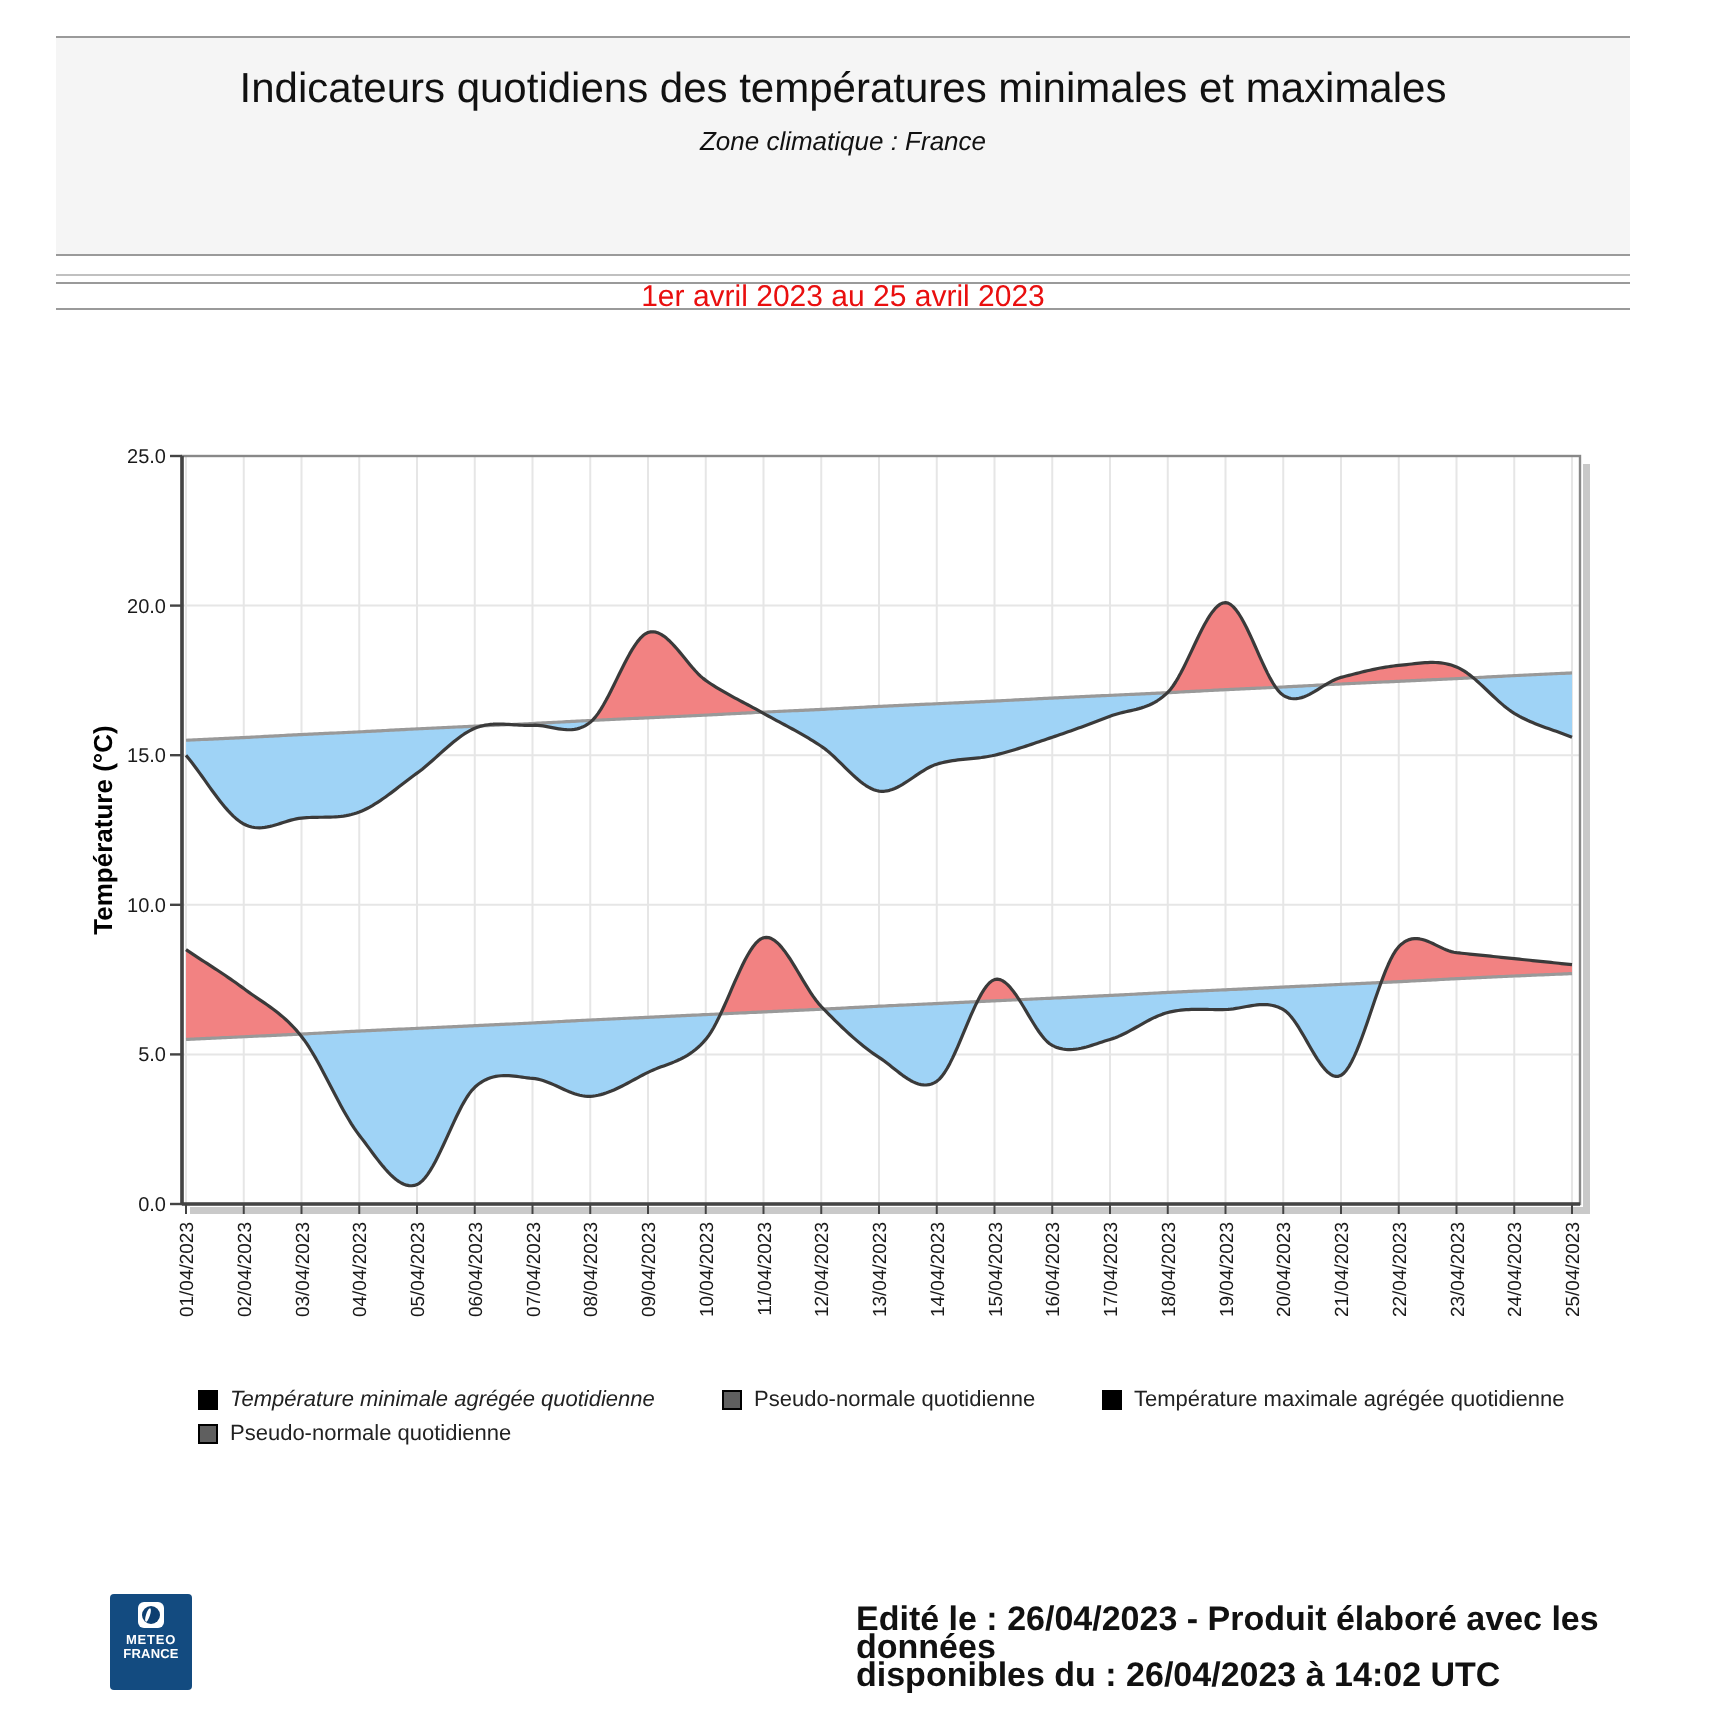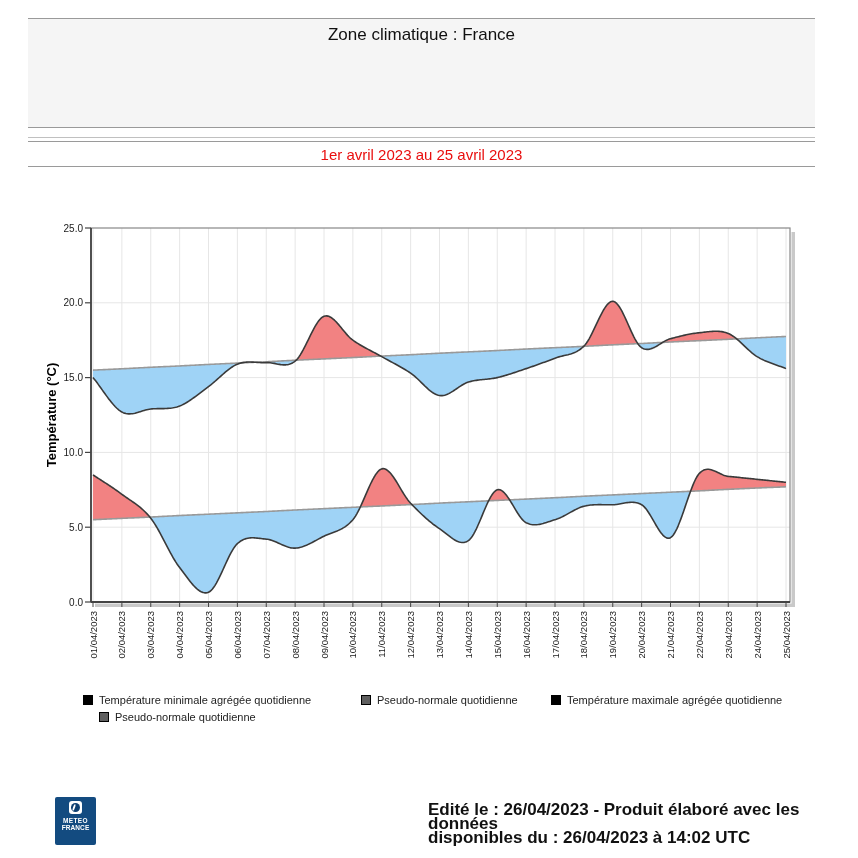--- a/index.html
+++ b/index.html
@@ -2,23 +2,23 @@
 <html><head>
 <meta charset="utf-8">
 <style>
   html,body{margin:0;padding:0;background:#fff;}
   .page{position:relative;width:858px;height:858px;background:#fff;overflow:hidden;
         font-family:"Liberation Sans", sans-serif;}
   .header-box{position:absolute;left:28px;top:18px;width:787px;height:110px;
               background:#f5f5f5;border-top:1px solid #9a9a9a;border-bottom:1px solid #9a9a9a;
               text-align:center;box-sizing:border-box;}
   .title{margin-top:14px;font-size:21px;color:#111;}
-  .subtitle{margin-top:6px;font-size:17px;color:#111;}
+  .subtitle{margin-top:6px;font-size:13px;font-style:italic;color:#111;}
   .thin-line{position:absolute;left:28px;top:137px;width:787px;height:0;border-top:1px solid #c0c0c0;}
-  .date-band{position:absolute;left:28px;top:141px;width:787px;height:26px;
+  .date-band{position:absolute;left:28px;top:141px;width:787px;height:14px;
              border-top:1px solid #9a9a9a;border-bottom:1px solid #9a9a9a;
              display:flex;align-items:center;justify-content:center;box-sizing:border-box;}
   .date-band span{font-size:15px;color:#e90f0f;}
   #chart-svg{position:absolute;left:0;top:210px;}
   #chart-svg text{font-family:"Liberation Sans", sans-serif;}
   .legend-item{position:absolute;display:flex;align-items:center;height:14px;}
   .legend-item .swatch{width:8px;height:8px;border:1px solid #000;margin-right:6px;flex:none;}
   .legend-item .lbl{font-size:11px;color:#222;white-space:nowrap;}
   .logo{position:absolute;left:55px;top:797px;width:41px;height:48px;border-radius:2px;
         display:flex;flex-direction:column;align-items:center;}
@@ -31,20 +31,21 @@
   .logo-t2{font-size:6.5px;font-weight:bold;color:#fff;letter-spacing:.1px;}
   .footer{position:absolute;left:428px;top:803px;font-size:17px;font-weight:bold;
           color:#111;line-height:14px;}
 </style>
 </head>
 <body>
 
 <div class="page">
 
   <div class="header-box">
+    <div class="title">Indicateurs quotidiens des températures minimales et maximales</div>
     <div class="subtitle">Zone climatique : France</div>
   </div>
 
   <div class="thin-line"></div>
 
   <div class="date-band">
     <span>1er avril 2023 au 25 avril 2023</span>
   </div>
 
   <svg id="chart-svg" width="858" height="480">
@@ -160,21 +161,21 @@
       <text x="702.88" y="401" text-anchor="end" font-size="9.5" fill="#1a1a1a" transform="rotate(-90 702.88 401)">22/04/2023</text>
       <line x1="728.25" x2="728.25" y1="392" y2="397" stroke="#444" stroke-width="1"></line>
       <text x="731.75" y="401" text-anchor="end" font-size="9.5" fill="#1a1a1a" transform="rotate(-90 731.75 401)">23/04/2023</text>
       <line x1="757.125" x2="757.125" y1="392" y2="397" stroke="#444" stroke-width="1"></line>
       <text x="760.63" y="401" text-anchor="end" font-size="9.5" fill="#1a1a1a" transform="rotate(-90 760.63 401)">24/04/2023</text>
       <line x1="786" x2="786" y1="392" y2="397" stroke="#444" stroke-width="1"></line>
       <text x="789.50" y="401" text-anchor="end" font-size="9.5" fill="#1a1a1a" transform="rotate(-90 789.50 401)">25/04/2023</text>
       <text x="56" y="205" text-anchor="middle" font-size="13" font-weight="bold" fill="#000" transform="rotate(-90 56 205)">Température (°C)</text>
     </svg>
 
-  <div class="legend-item" style="left:83px;top:693px;">
+  <div class="legend-item" style="left:99px;top:693px;font-style:italic;">
     <span class="swatch" style="background-color: rgb(0, 0, 0);"></span>
     <span class="lbl">Température minimale agrégée quotidienne</span>
   </div>
   <div class="legend-item" style="left:361px;top:693px;">
     <span class="swatch" style="background-color: rgb(95, 95, 95);"></span>
     <span class="lbl">Pseudo-normale quotidienne</span>
   </div>
   <div class="legend-item" style="left:551px;top:693px;">
     <span class="swatch" style="background-color: rgb(0, 0, 0);"></span>
     <span class="lbl">Température maximale agrégée quotidienne</span>

